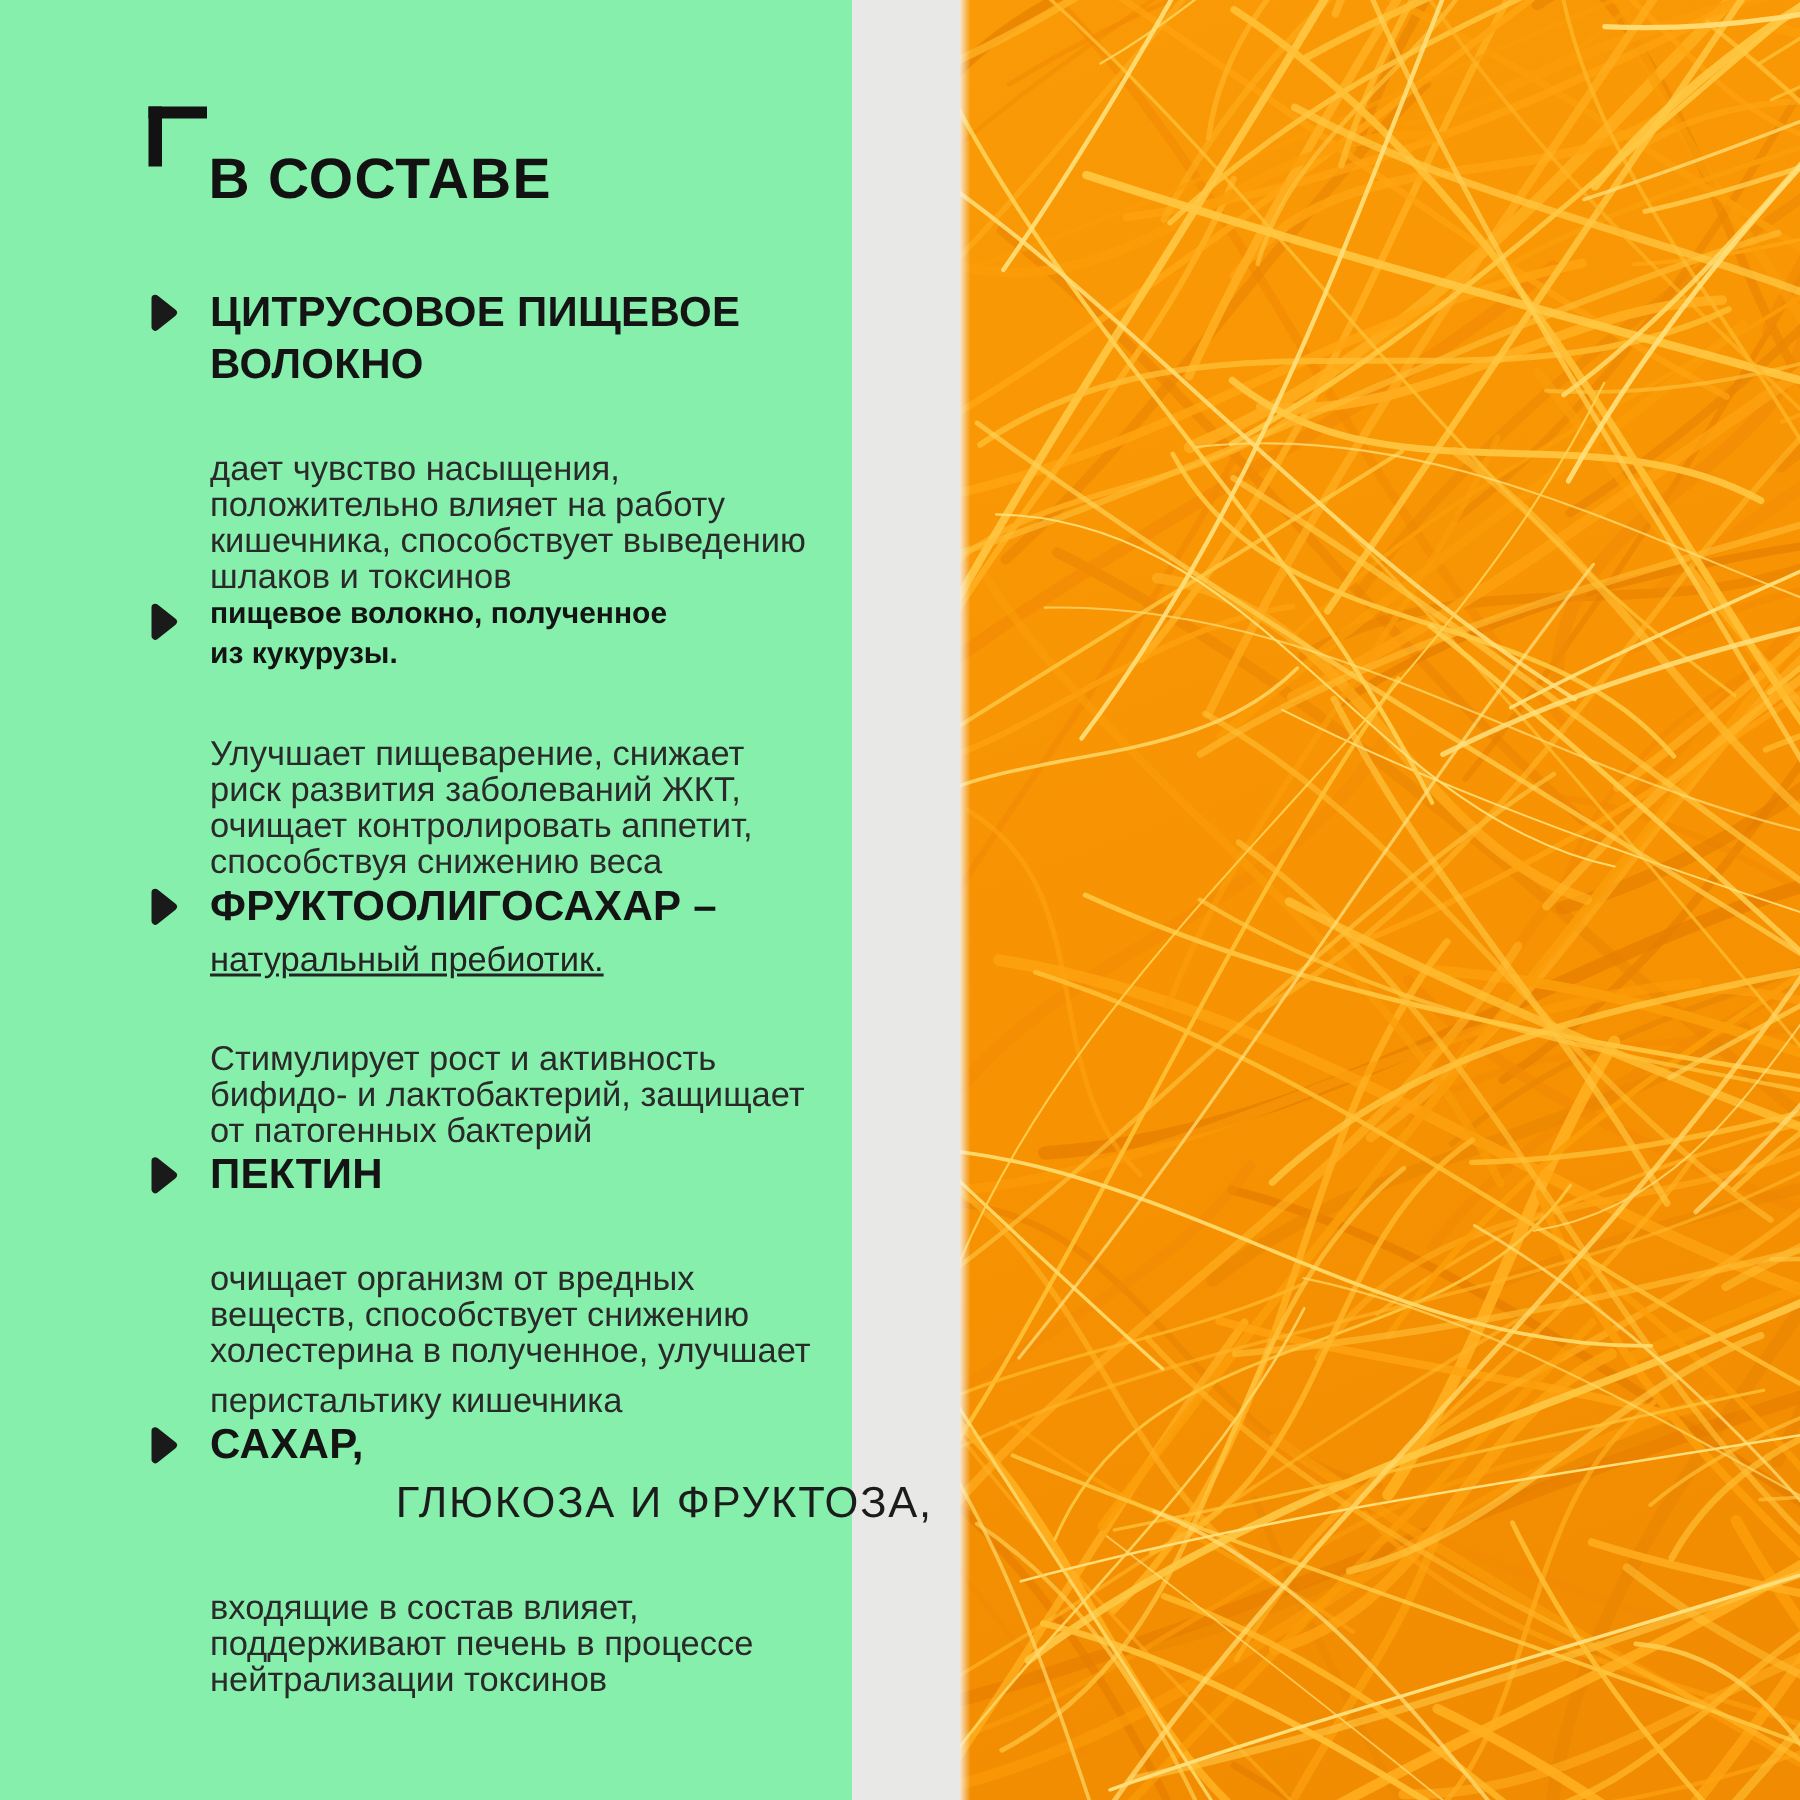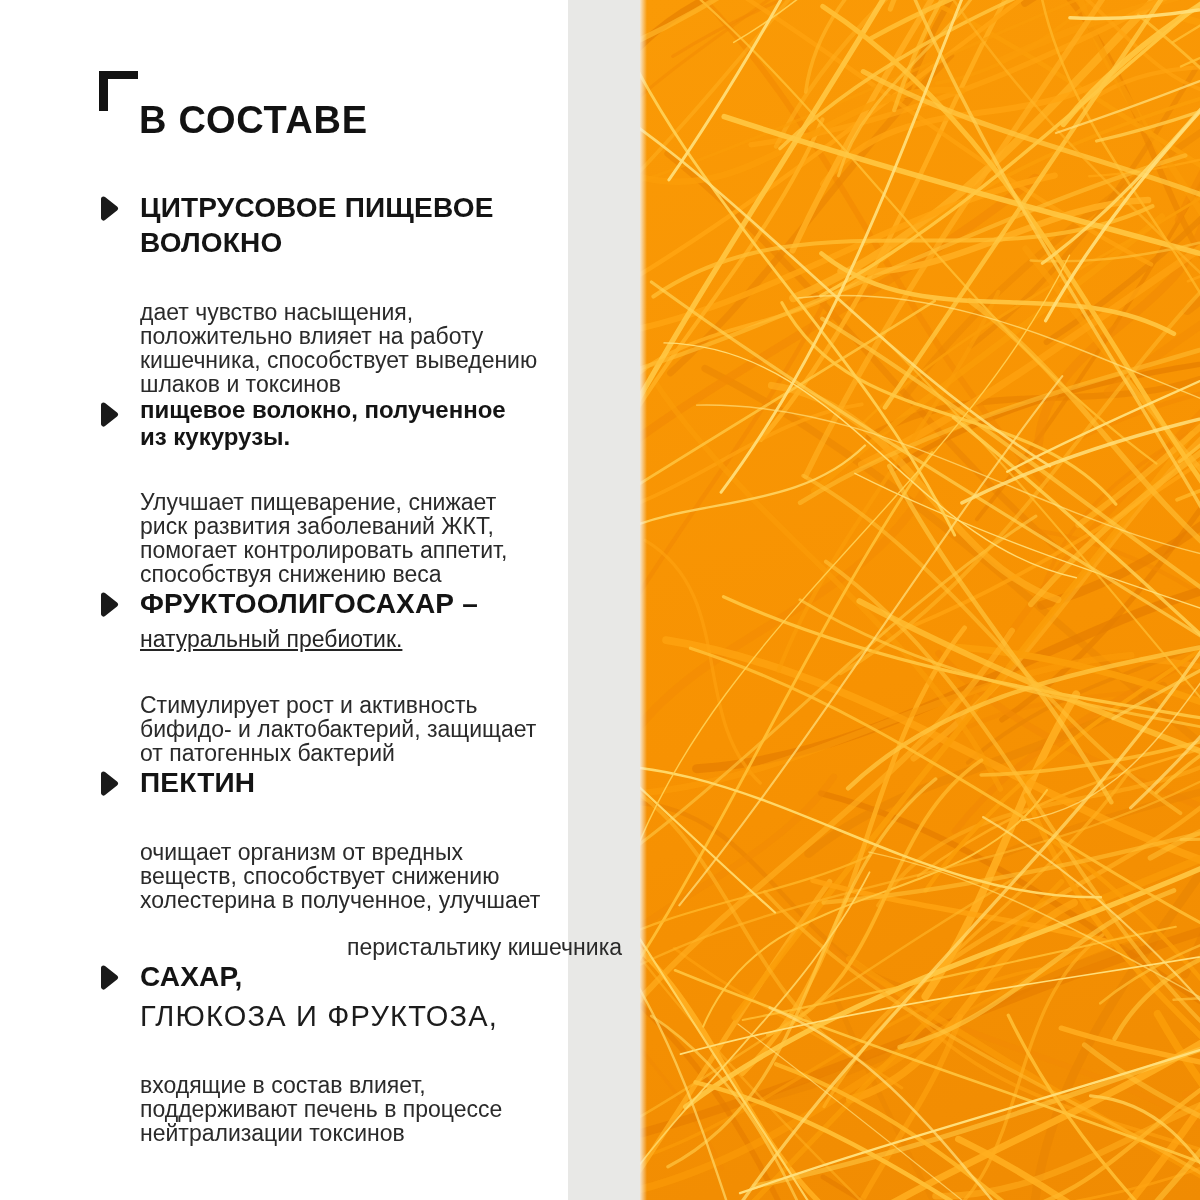--- a/index.html
+++ b/index.html
@@ -10,21 +10,21 @@
     background: #e8e8e6;
     font-family: "Liberation Sans", "DejaVu Sans", sans-serif;
     color: #161616;
   }
 
   
   .left-panel {
     position: absolute;
     left: 0; top: 0;
     width: 568px; height: 1200px;
-    background: #ffffff;
+    background: #86efac;
   }
 
   .corner-bracket {
     position: absolute;
     left: 99px; top: 71px;
     width: 39px; height: 40px;
     border-top: 8px solid #121212;
     border-left: 9px solid #121212;
   }
 
@@ -59,21 +59,21 @@
     font-size: 28px;
     font-weight: 700;
     line-height: 35px;
     letter-spacing: 0.2px;
     color: #141414;
     margin: 0 0 5px;
     white-space: pre-line;
   }
 
   .item-sub-bold {
-    font-size: 24px;
+    font-size: 20px;
     font-weight: 700;
     line-height: 27px;
     color: #141414;
     margin: 0 0 4px;
     white-space: pre-line;
   }
 
   .item-sub {
     font-size: 23px;
     font-weight: 400;
@@ -85,32 +85,33 @@
   }
 
   .item-sub-caps {
     font-size: 29px;
     font-weight: 400;
     letter-spacing: 1.2px;
     line-height: 34px;
     color: #1c1c1c;
     margin: 2px 0 6px;
     white-space: nowrap;
+    text-align: right;
   }
 
   .item-body {
     font-size: 23px;
     font-weight: 400;
     line-height: 24px;
     color: #2a2a2a;
     white-space: pre-line;
     margin-top: 40px;
   }
 
-  .item-body.second { margin-top: 23px; text-align: right; }
+  .item-body.second { margin-top: 9px; }
 
   
   .photo-panel {
     position: absolute;
     left: 640px; top: 0;
     width: 560px; height: 1200px;
     background: linear-gradient(160deg, #fa9a06 0%, #f79202 55%, #f08b02 100%);
     overflow: hidden;
   }
   .photo-panel svg { display: block; width: 560px; height: 1200px; }
@@ -151,21 +152,21 @@
       <span class="bullet">
         <svg width="19" height="27" viewBox="0 0 19 27">
             <path d="M3.5 4 L15.5 13.5 L3.5 23 Z" fill="#1a1a1a" stroke="#1a1a1a" stroke-width="5" stroke-linejoin="round"></path>
           </svg>
       </span>
       <div class="item-text">
         <p class="item-sub-bold">пищевое волокно, полученное
 из кукурузы.</p>
         <p class="item-body">Улучшает пищеварение, снижает
 риск развития заболеваний ЖКТ,
-помогает контролировать аппетит,
+очищает контролировать аппетит,
 способствуя снижению веса</p>
       </div>
     </div>
 
     <div class="item">
       <span class="bullet">
         <svg width="19" height="27" viewBox="0 0 19 27">
             <path d="M3.5 4 L15.5 13.5 L3.5 23 Z" fill="#1a1a1a" stroke="#1a1a1a" stroke-width="5" stroke-linejoin="round"></path>
           </svg>
       </span>

